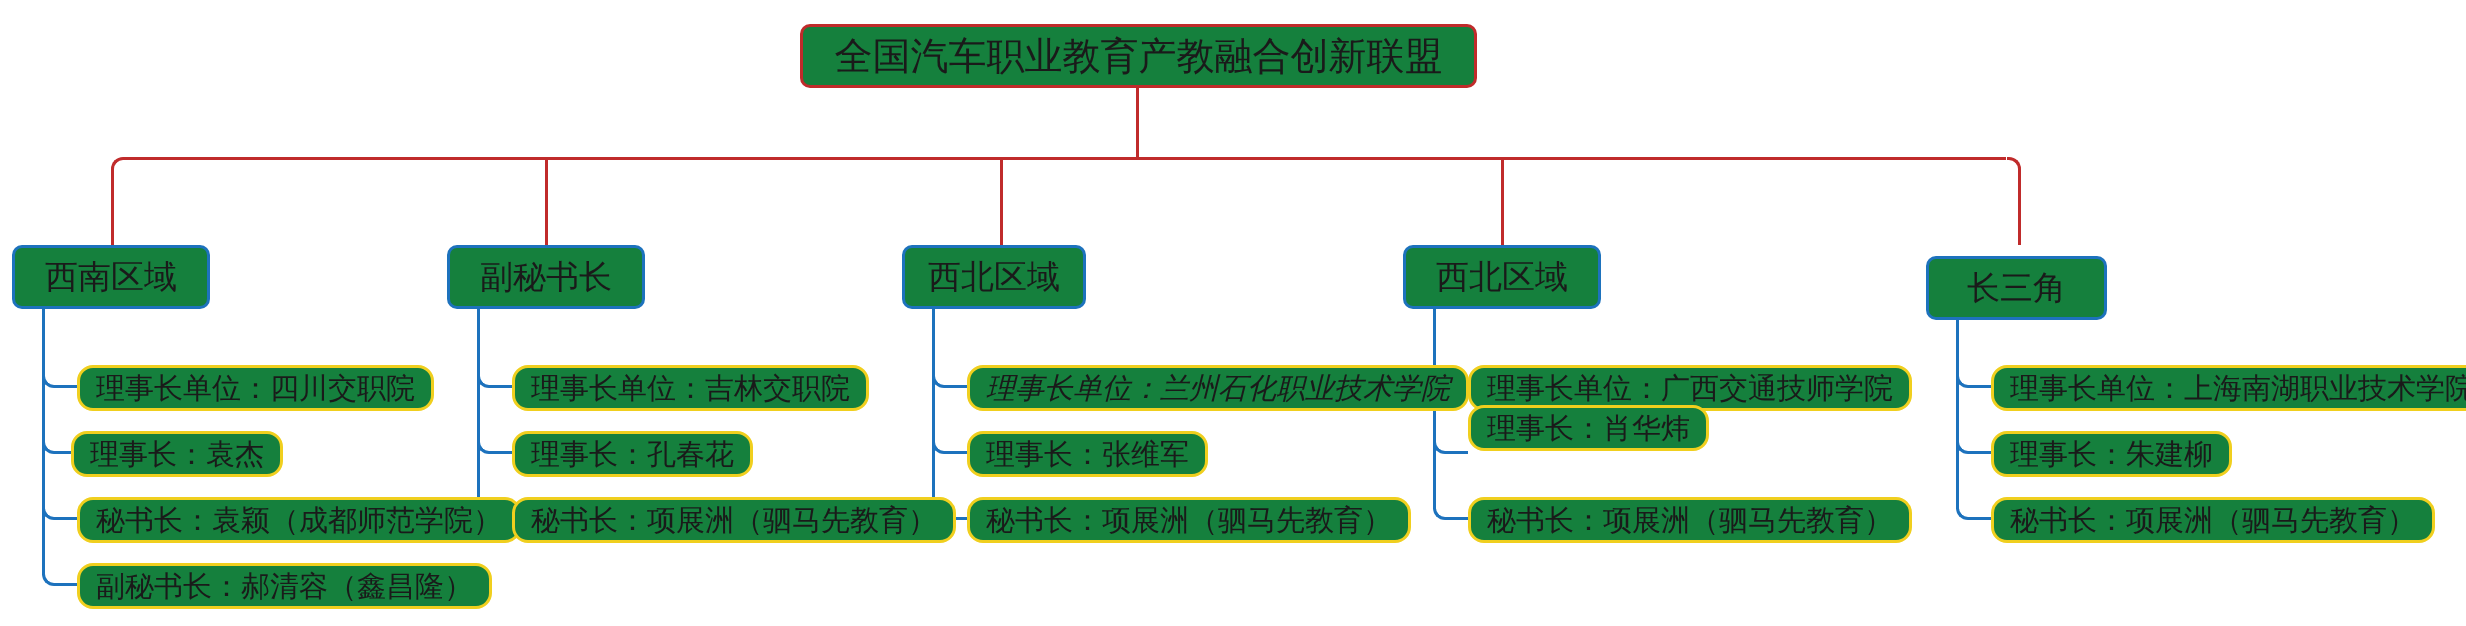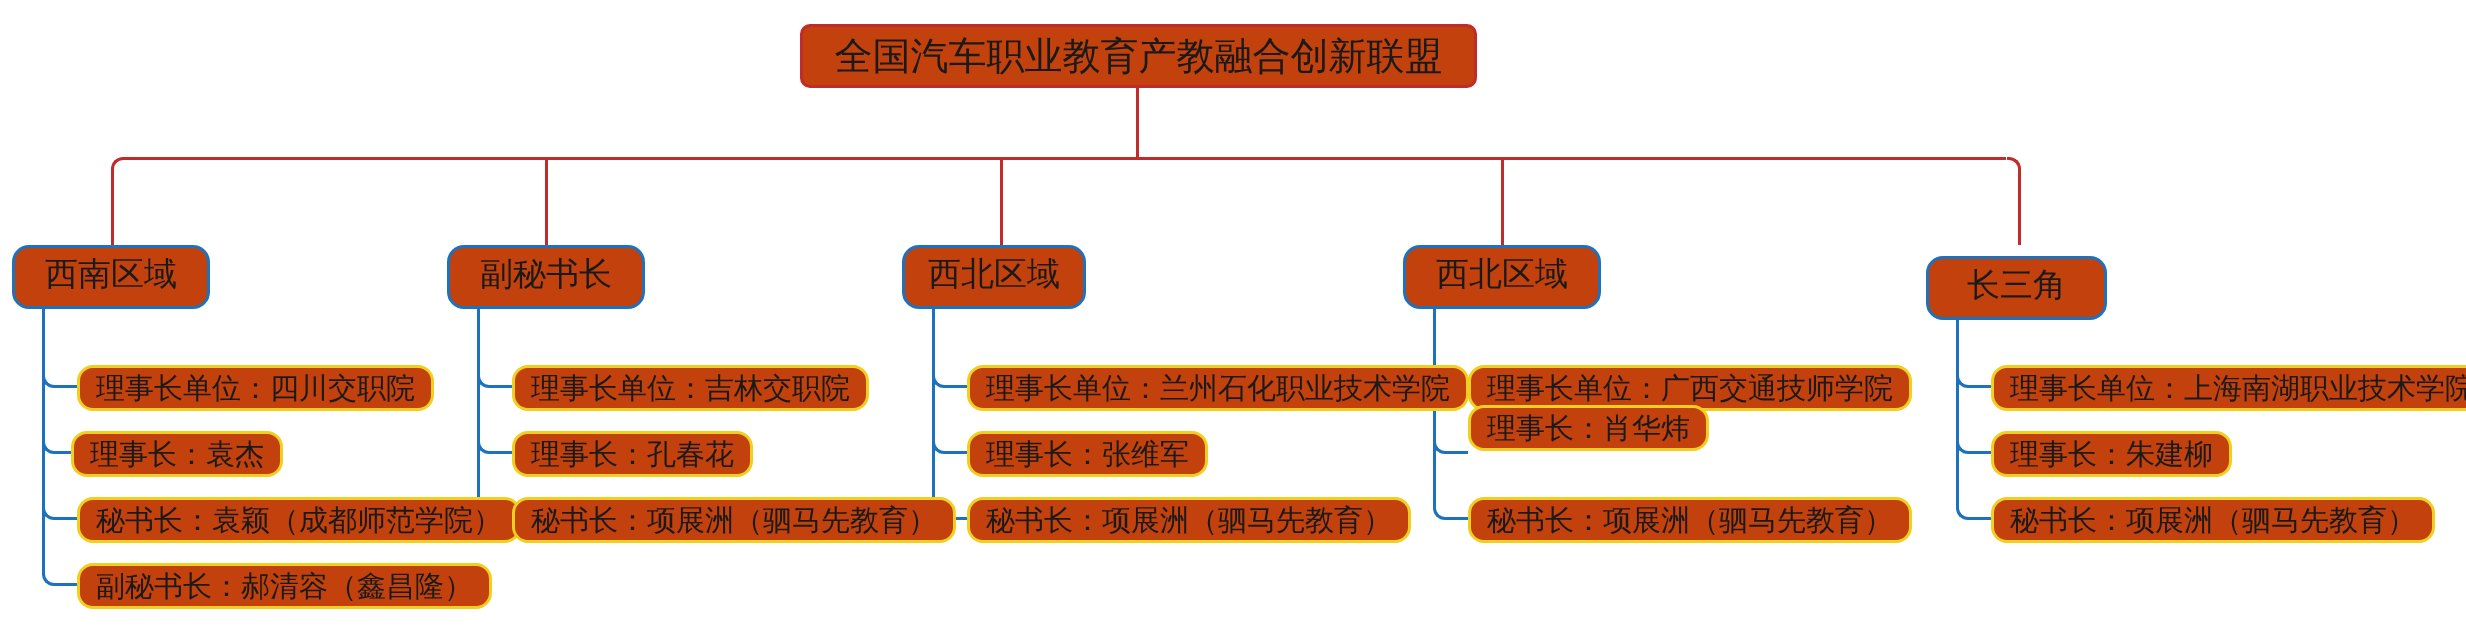--- a/index.html
+++ b/index.html
@@ -6,39 +6,38 @@
   #canvas{
     position:relative;
     width:2466px;height:626px;
     background:#ffffff;
     font-family:"DejaVu Sans","Liberation Sans",sans-serif;
     color:var(--text,#1a1a1a);
     overflow:hidden;
   }
   .node{
     position:absolute;
-    background:#c2410c;
+    background:#15803d;
     box-sizing:border-box;
     text-align:center;
     white-space:nowrap;
   }
   .root-node{
     border:3px solid var(--red,#c02b2b);
     border-radius:10px;
     font-size:38px;
     line-height:58px;
     height:64px;
   }
   .region-node{
     border:3px solid var(--blue,#1d72bd);
-    border-radius:17px;
+    border-radius:10px;
     font-size:33px;
     line-height:58px;
     height:64px;
-    font-family:Liberation Mono, monospace;
   }
   .item-node{
     border:3px solid var(--yellow,#f0cf1e);
     border-radius:16px;
     font-size:29px;
     line-height:40px;
     height:46px;
     padding:0 16px;
     text-align:right;
   }
@@ -91,21 +90,21 @@
       <div class="node region-node" style="left: 12px; top: 245px; width: 198px;">西南区域</div>
       <div class="node item-node" style="left: 77px; top: 365px;">理事长单位：四川交职院</div>
       <div class="node item-node" style="left: 71px; top: 431px;">理事长：袁杰</div>
       <div class="node item-node" style="left: 77px; top: 497px;">秘书长：袁颖（成都师范学院）</div>
       <div class="node item-node" style="left: 77px; top: 563px;">副秘书长：郝清容（鑫昌隆）</div>
       <div class="node region-node" style="left: 447px; top: 245px; width: 198px;">副秘书长</div>
       <div class="node item-node" style="left: 512px; top: 365px;">理事长单位：吉林交职院</div>
       <div class="node item-node" style="left: 512px; top: 431px;">理事长：孔春花</div>
       <div class="node item-node" style="left: 512px; top: 497px;">秘书长：项展洲（驷马先教育）</div>
       <div class="node region-node" style="left: 902px; top: 245px; width: 184px;">西北区域</div>
-      <div class="node item-node" style="left: 967px; top: 365px;">理事长单位：兰州石化职业技术学院</div>
+      <div class="node item-node" style="left: 967px; top: 365px; font-style: italic;">理事长单位：兰州石化职业技术学院</div>
       <div class="node item-node" style="left: 967px; top: 431px;">理事长：张维军</div>
       <div class="node item-node" style="left: 967px; top: 497px;">秘书长：项展洲（驷马先教育）</div>
       <div class="node region-node" style="left: 1403px; top: 245px; width: 198px;">西北区域</div>
       <div class="node item-node" style="left: 1468px; top: 365px;">理事长单位：广西交通技师学院</div>
       <div class="node item-node" style="left: 1468px; top: 405px;">理事长：肖华炜</div>
       <div class="node item-node" style="left: 1468px; top: 497px;">秘书长：项展洲（驷马先教育）</div>
       <div class="node region-node" style="left: 1926px; top: 256px; width: 181px;">长三角</div>
       <div class="node item-node" style="left: 1991px; top: 365px;">理事长单位：上海南湖职业技术学院</div>
       <div class="node item-node" style="left: 1991px; top: 431px;">理事长：朱建柳</div>
       <div class="node item-node" style="left: 1991px; top: 497px;">秘书长：项展洲（驷马先教育）</div>

